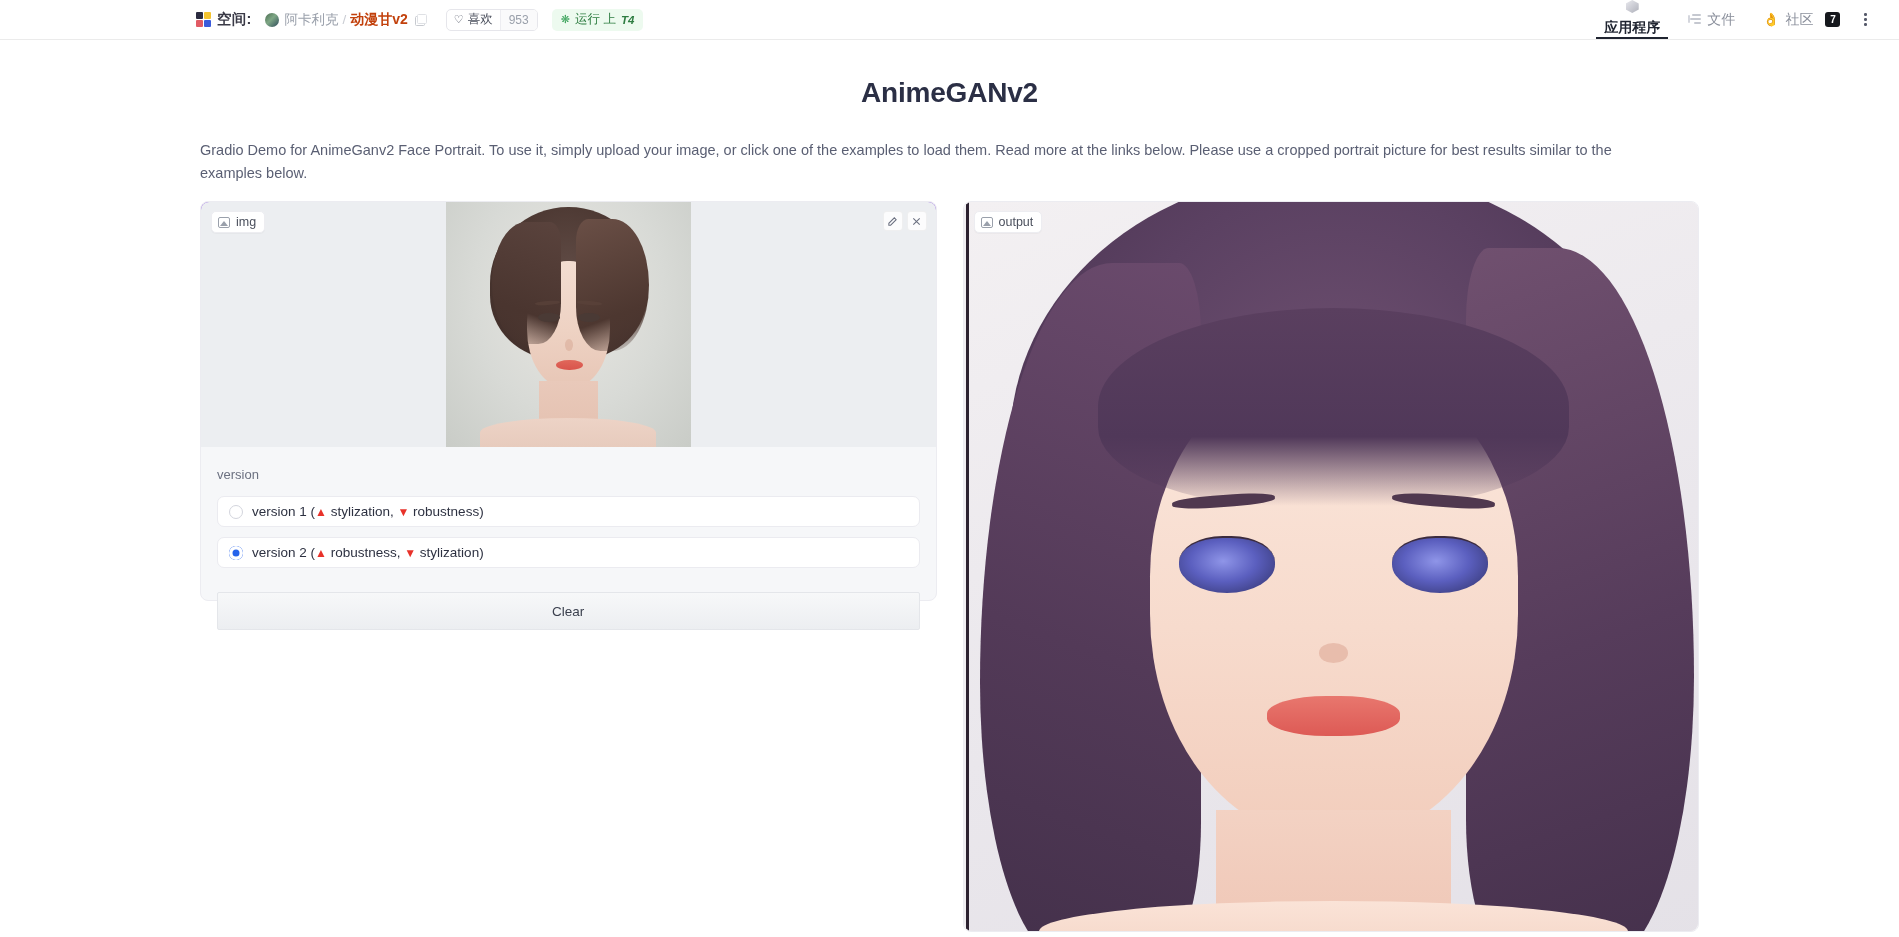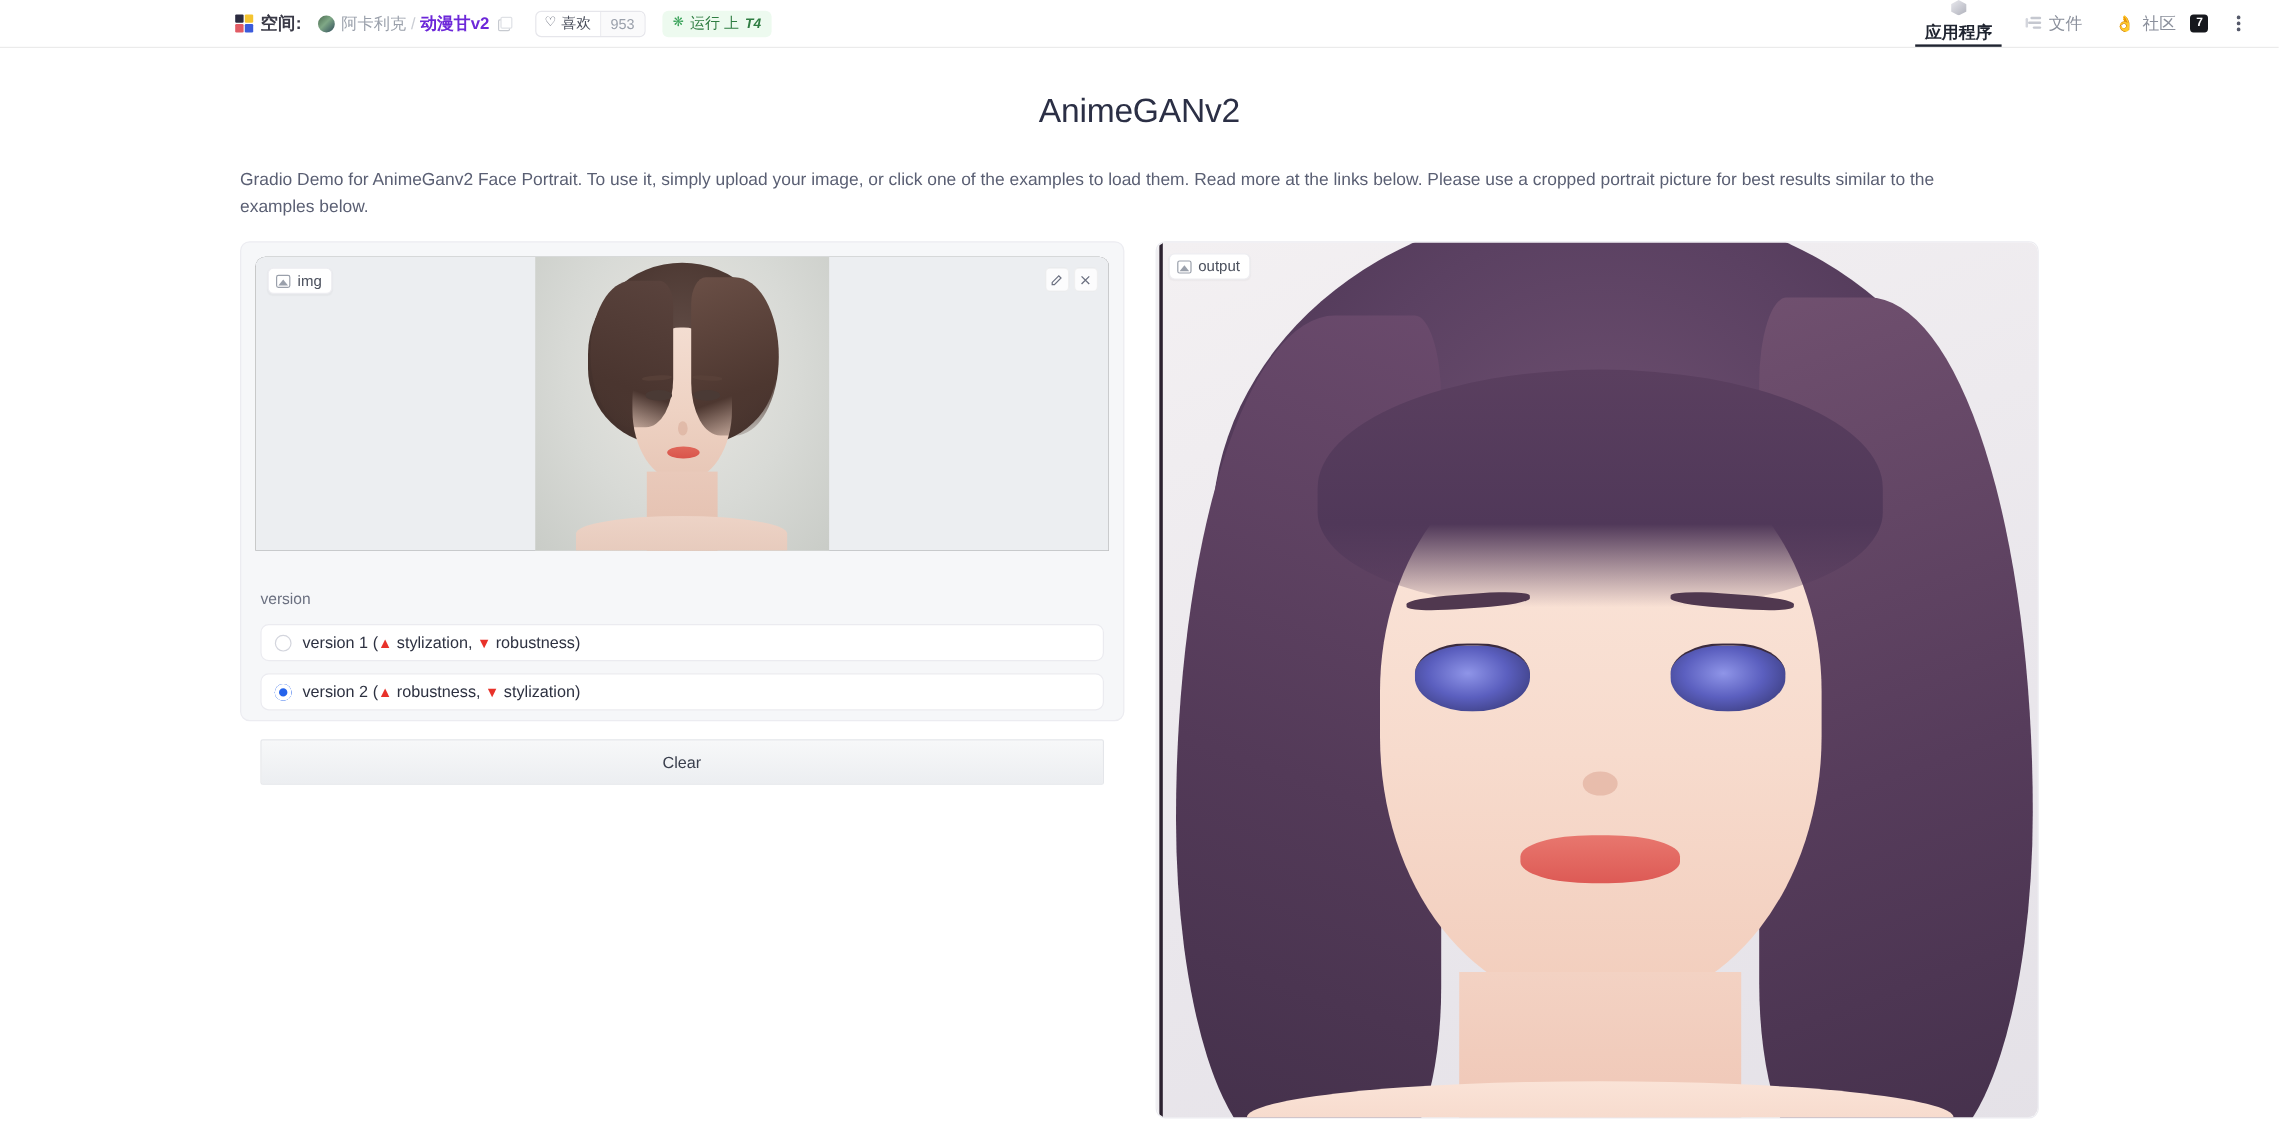--- a/index.html
+++ b/index.html
@@ -61,21 +61,21 @@
     color: #9aa0ab;
     font-weight: 500;
   }
   .path-sep {
     font-size: 13.5px;
     color: #c9ccd3;
     margin: 0 4px;
   }
   .space-name {
     font-size: 14px;
-    color: #6d28d9;
+    color: #c2410c;
     font-weight: 700;
   }
   .copy-icon {
     margin-left: 7px;
     width: 11px; height: 11px;
     position: relative;
     opacity: .55;
   }
   .copy-icon::before {
     content: "";
@@ -217,21 +217,21 @@
   
   .app-body {
     position: relative;
     width: 100%;
     height: 897px;
     background: #ffffff;
   }
   .app-title {
     text-align: center;
     font-size: 28px;
-    font-weight: 400;
+    font-weight: 700;
     color: #2b2f45;
     padding-top: 37px;
     letter-spacing: -.2px;
   }
   .app-desc {
     margin: 30px 200px 0 200px;
     font-size: 14.5px;
     line-height: 23px;
     color: #5a5f73;
     max-width: 1460px;
@@ -252,23 +252,23 @@
     border: 1px solid #ececf1;
     border-radius: 8px;
     padding: 0;
     position: relative;
     height: 400px;
   }
 
   .img-box {
     position: relative;
     height: 245px;
-    margin: 12px;
+    margin: 0;
     border-radius: 8px 8px 0 0;
-    background: #737373;
+    background: #6d28d9;
     overflow: hidden;
   }
   .box-label {
     position: absolute;
     left: 10px; top: 9px;
     z-index: 5;
     background: #ffffff;
     border: 1px solid #ededf1;
     border-radius: 5px;
     padding: 3px 8px 3px 6px;

